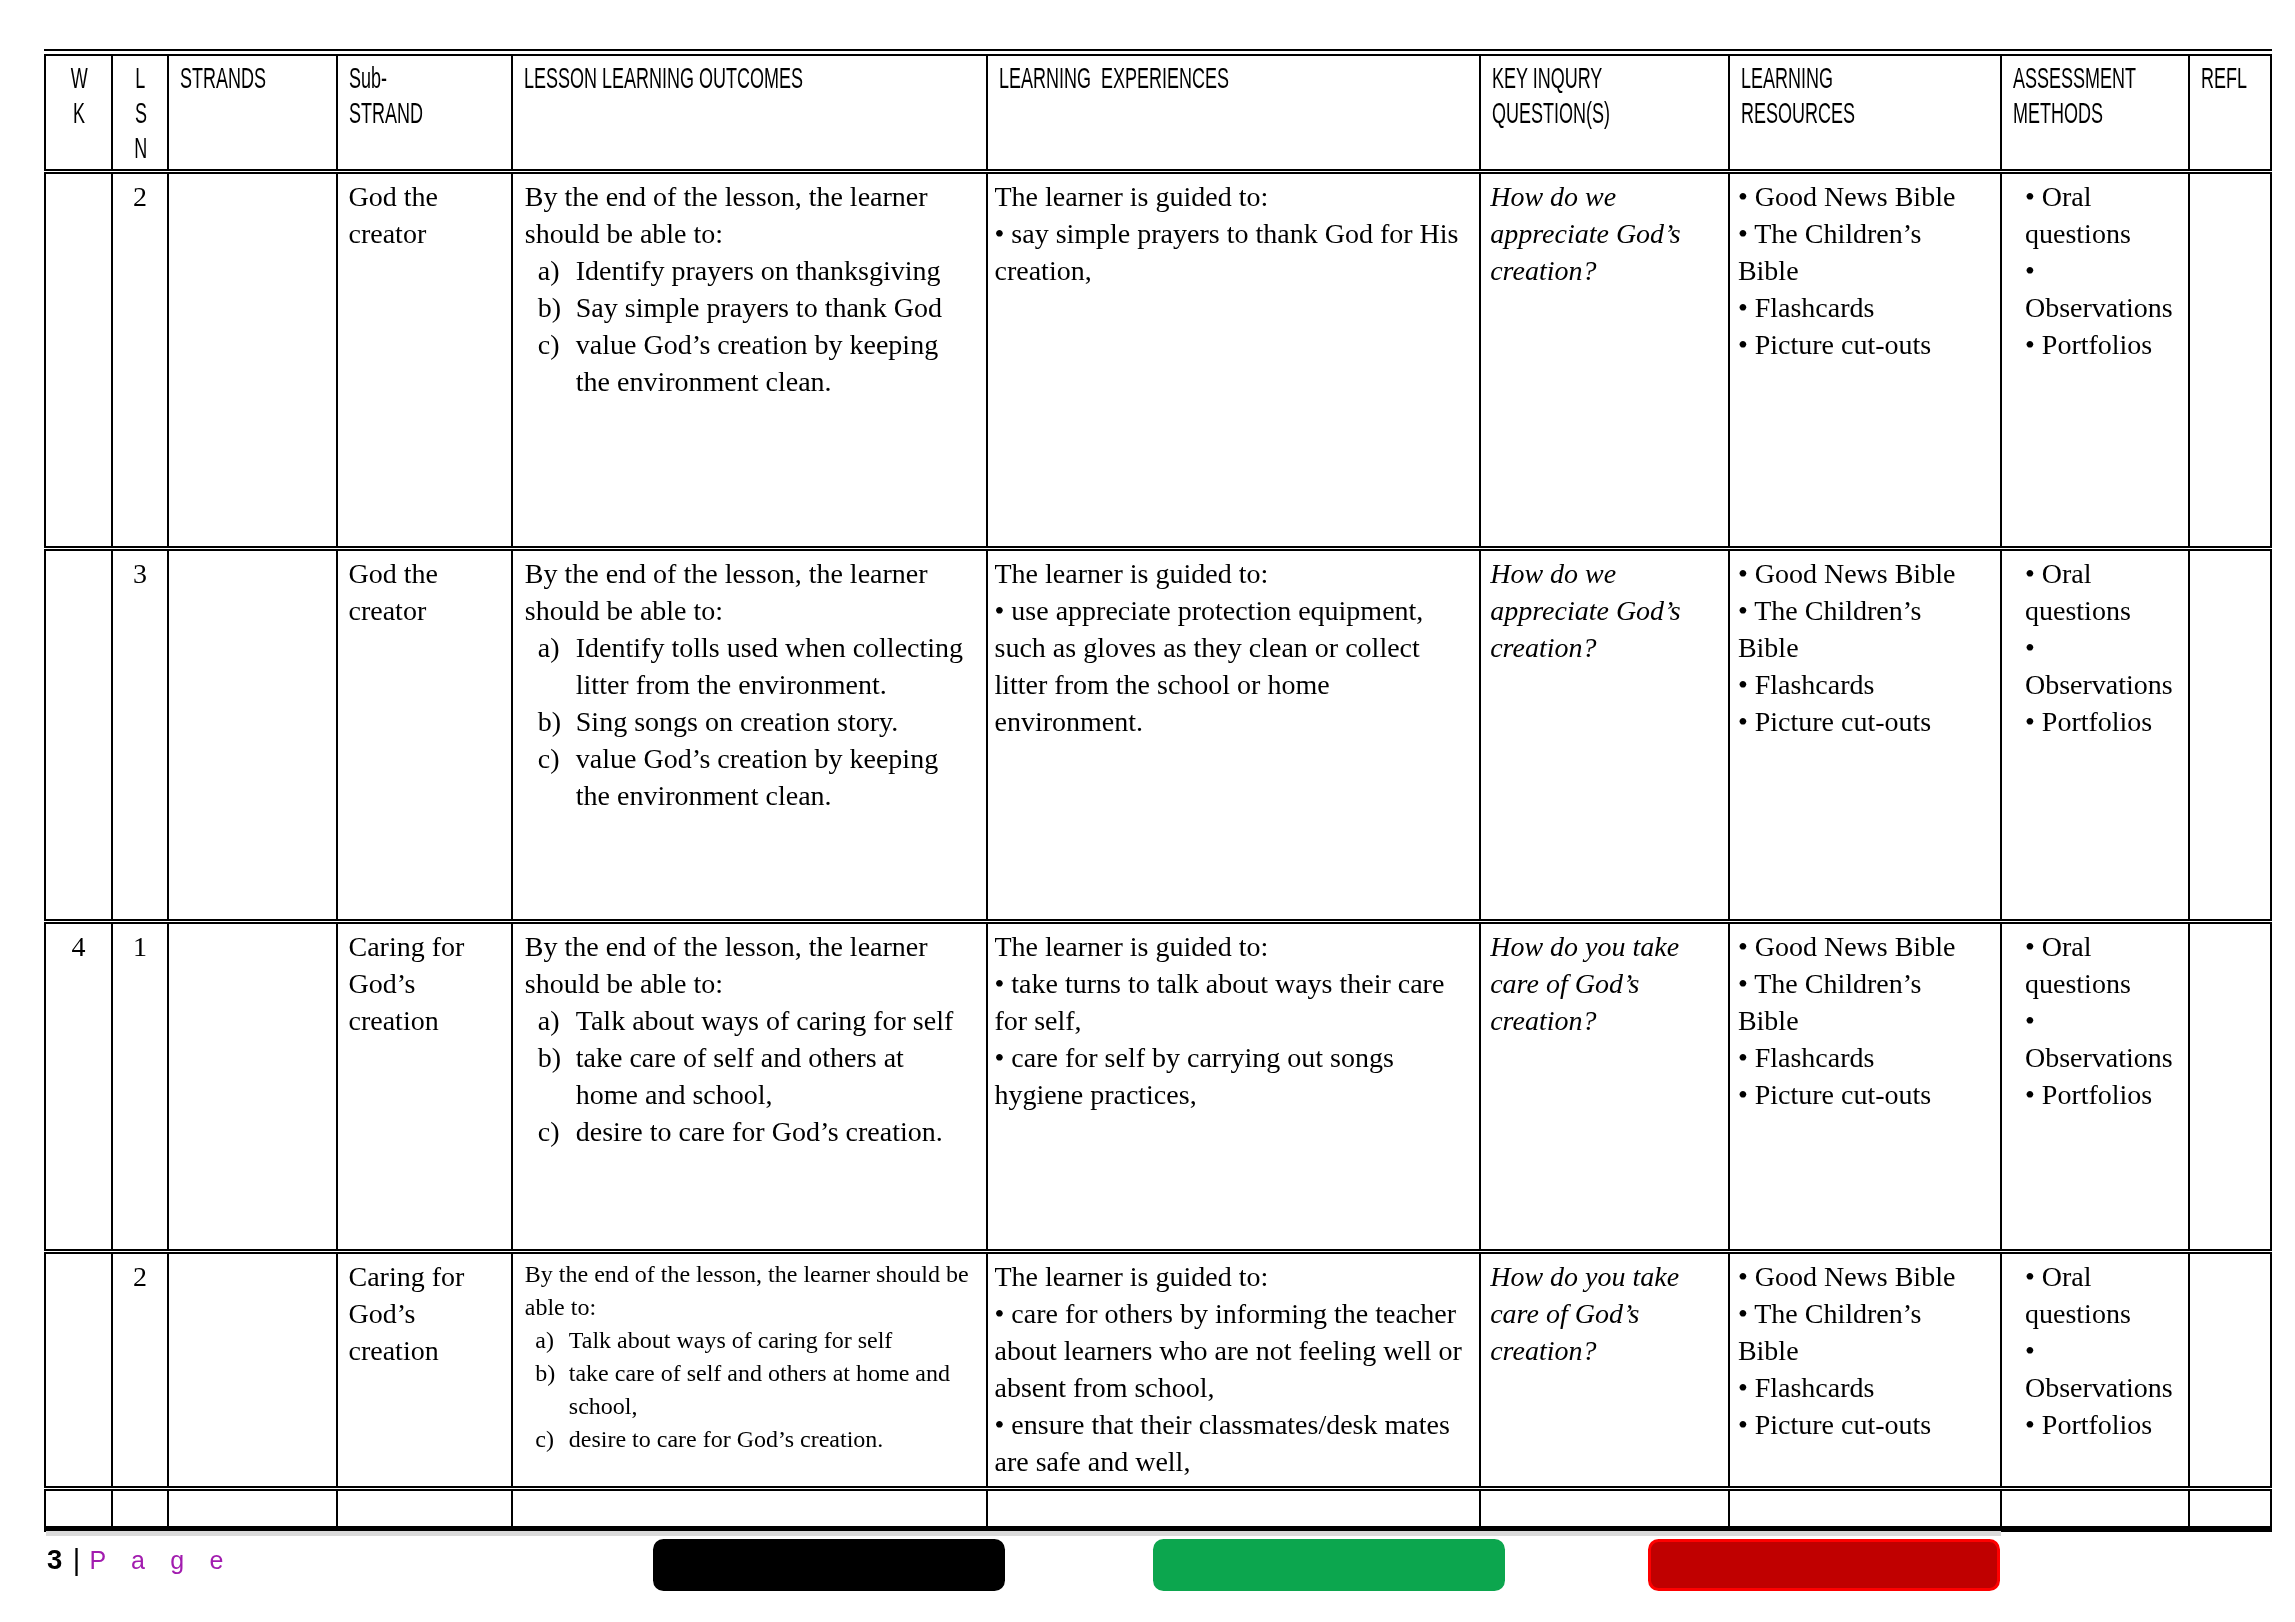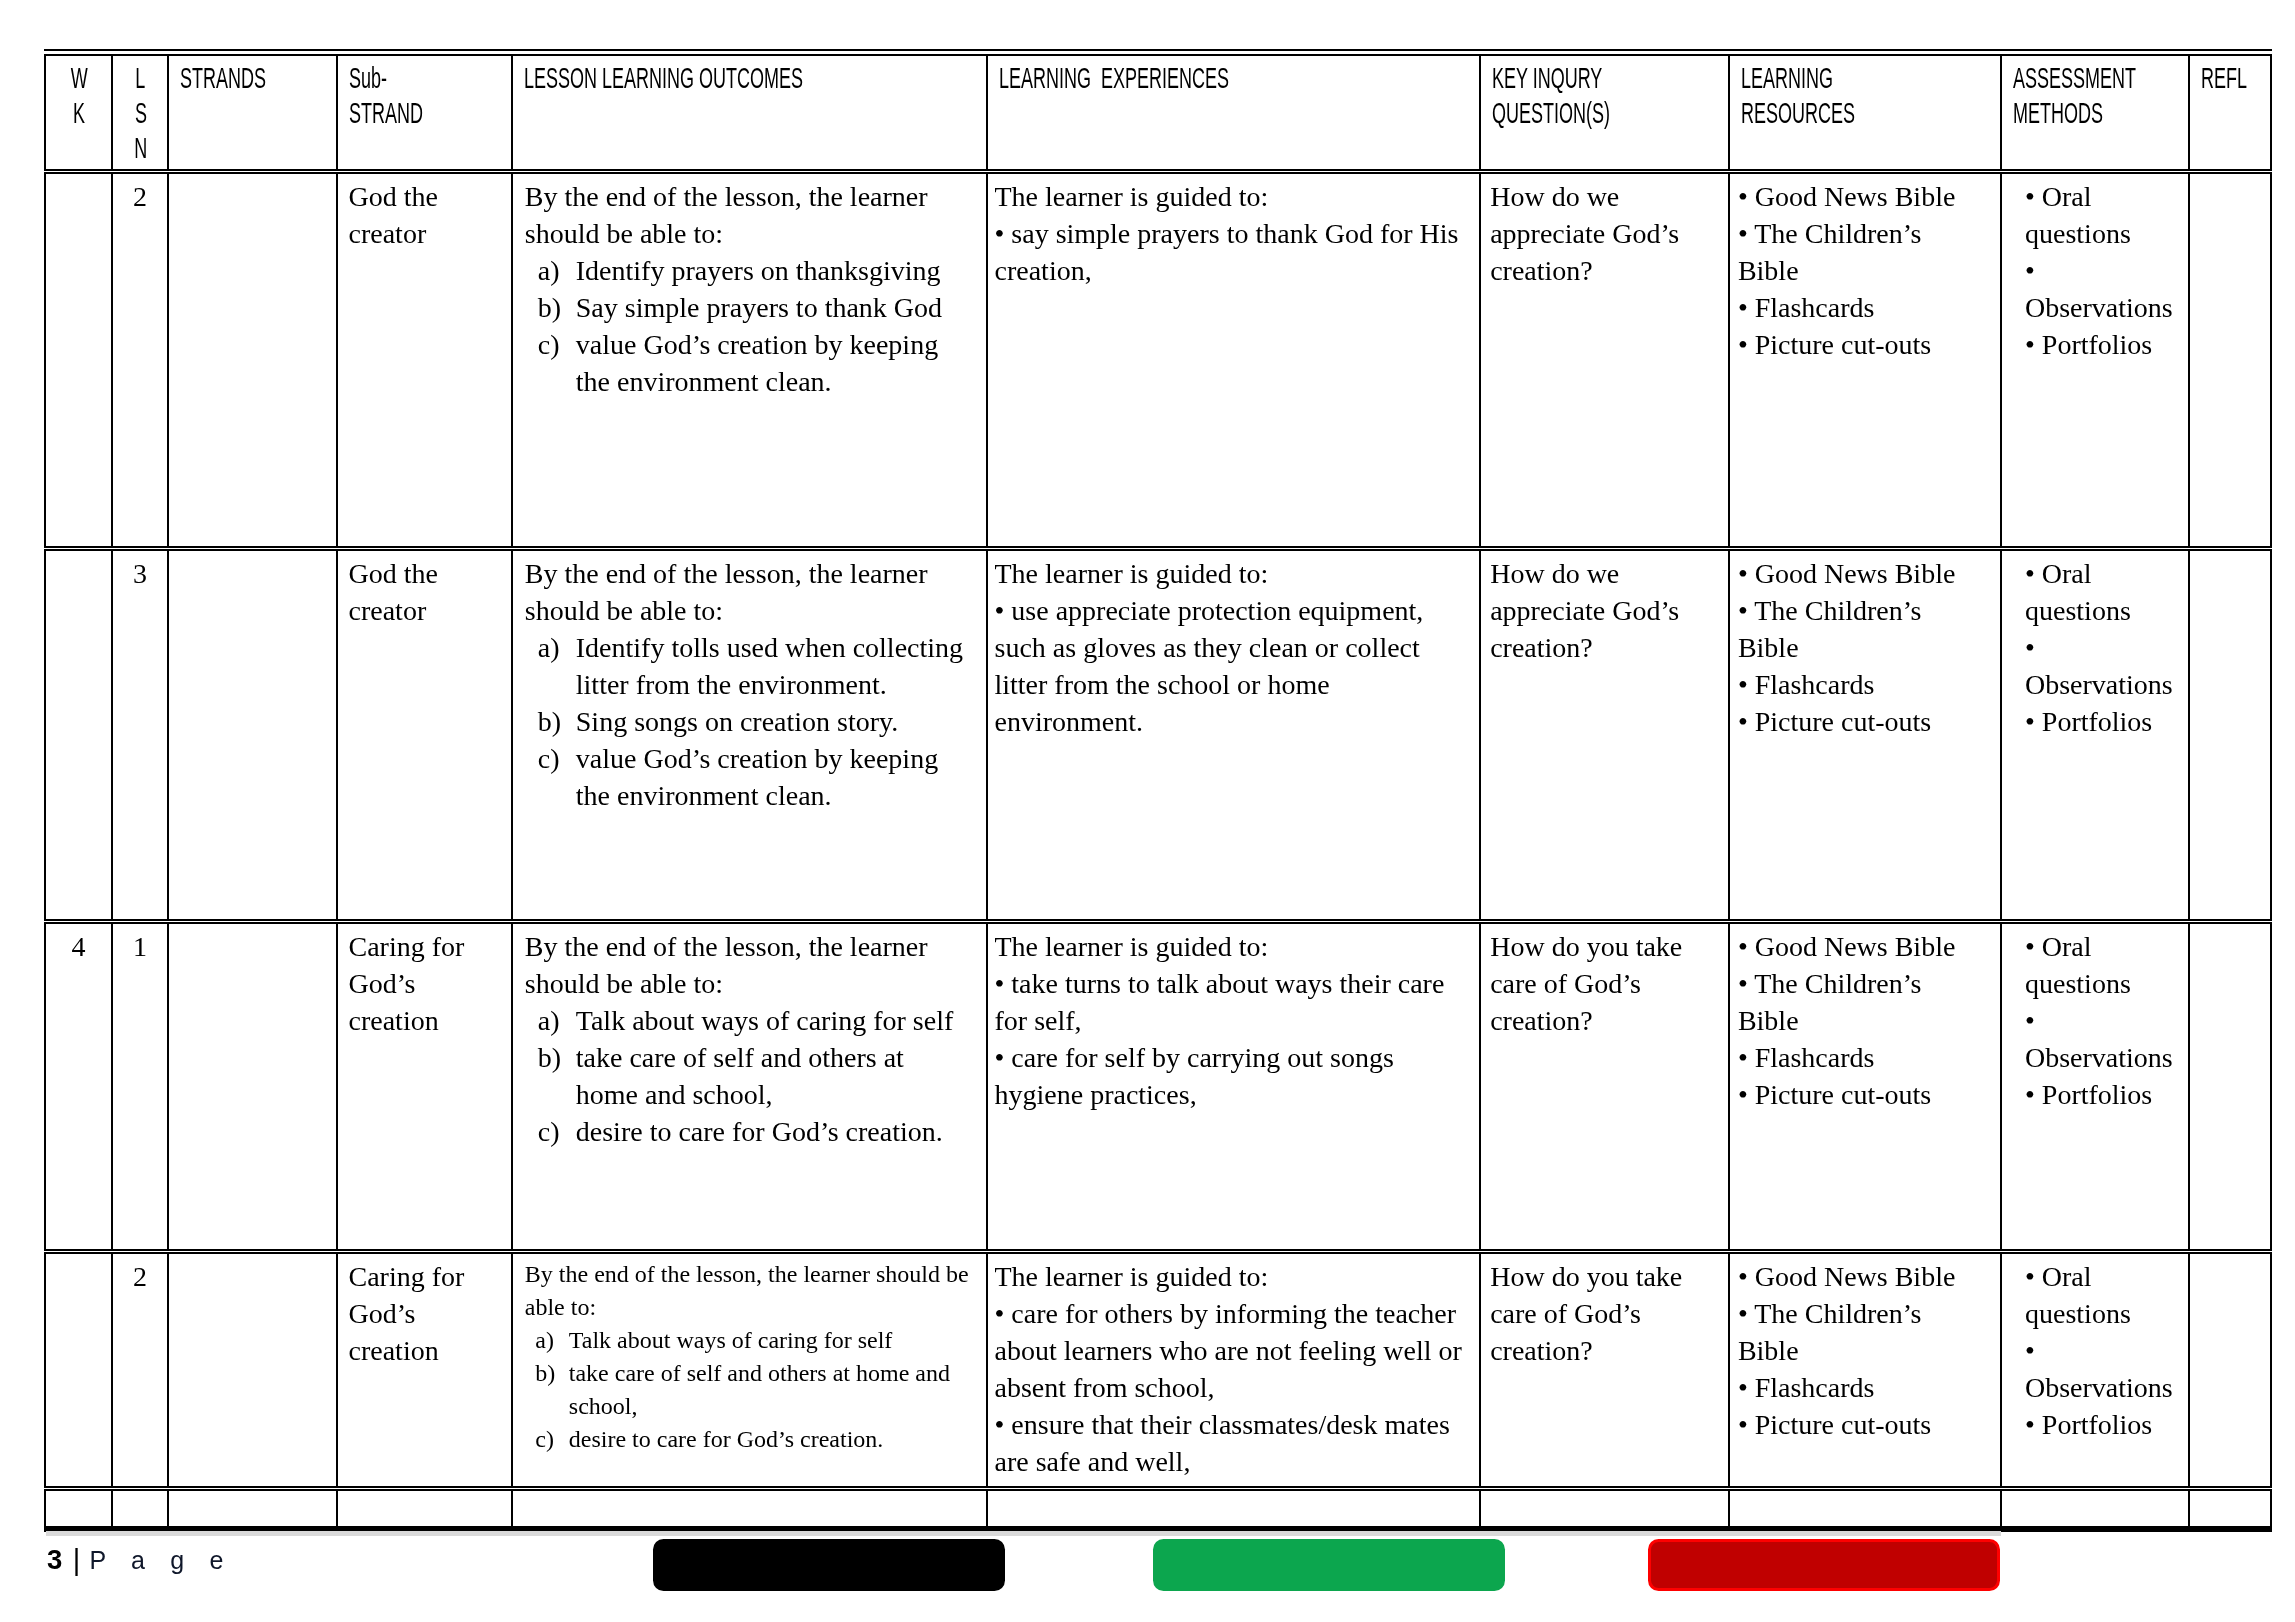--- a/index.html
+++ b/index.html
@@ -30,21 +30,21 @@
   .hcell .ln { display:block; }
   .hcell .ln span { display:inline-block; transform:scaleX(0.60);
                     transform-origin:0 50%; white-space:pre; }
   th.c-wk .ln, th.c-lsn .ln { text-align:center; }
   th.c-wk .ln span, th.c-lsn .ln span { transform-origin:50% 50%; }
 
   
   td.c-wk, td.c-lsn { text-align:center; padding-left:0; padding-right:0; }
   td.c-outcomes   { padding-left:11.8px; padding-right:14px;font-family:Liberation Serif, serif; }
   td.c-experiences{ padding-left:6.5px; padding-right:14.4px;margin-left:32px; }
-  td.c-inquiry    { padding-left:9.2px; padding-right:10.5px; }
+  td.c-inquiry    { padding-left:9.2px; padding-right:10.5px;font-style:italic; }
   td.c-resources  { padding-left:7.9px; padding-right:25px; }
   td.c-assessment { padding-left:23px; padding-right:2.6px; }
   .assess-in { width:155px; }
 
   ol.outs { margin:0; padding:0; list-style:none; counter-reset:li; }
   ol.outs li { counter-increment:li; position:relative; padding-left:51px; }
   ol.outs li::before { content:counter(li, lower-alpha) ")"; position:absolute; left:13px; }
 
   tr.small td.c-outcomes { font-size:24px; line-height:33px; }
   tr.small ol.outs li { padding-left:44px; }
@@ -53,21 +53,21 @@
   .bl {  }
 
   
   .footer-line { position:absolute; left:46px; top:1531px; width:1955px; height:4.6px;
                  background:#d9d9d9; }
   .footer-text { position:absolute; left:47px; top:1539px; height:42px;
                  display:flex; align-items:center;
                  font-family:"Liberation Sans", sans-serif; }
   .pg-num  { font-weight:bold; font-size:27.5px; color:#000; }
   .pg-sep  { font-size:29px; font-weight:300; color:#000; margin:0 9.2px 0 10.5px; }
-  .pg-word { font-size:25px; color:#0f172a; letter-spacing:9.2px; }
+  .pg-word { font-size:25px; color:#a21caf; letter-spacing:9.2px; }
 
   .bar { position:absolute; top:1539px; width:352px; height:52px; border-radius:10.5px;
          box-sizing:border-box; }
   .bar-black { left:653px;  background:#000000; }
   .bar-green { left:1153px; background:#0CA64E; }
   .bar-red   { left:1648px; background:#C00000; border:3.3px solid #FE0000; }
 </style>
 </head>
 <body>
 

